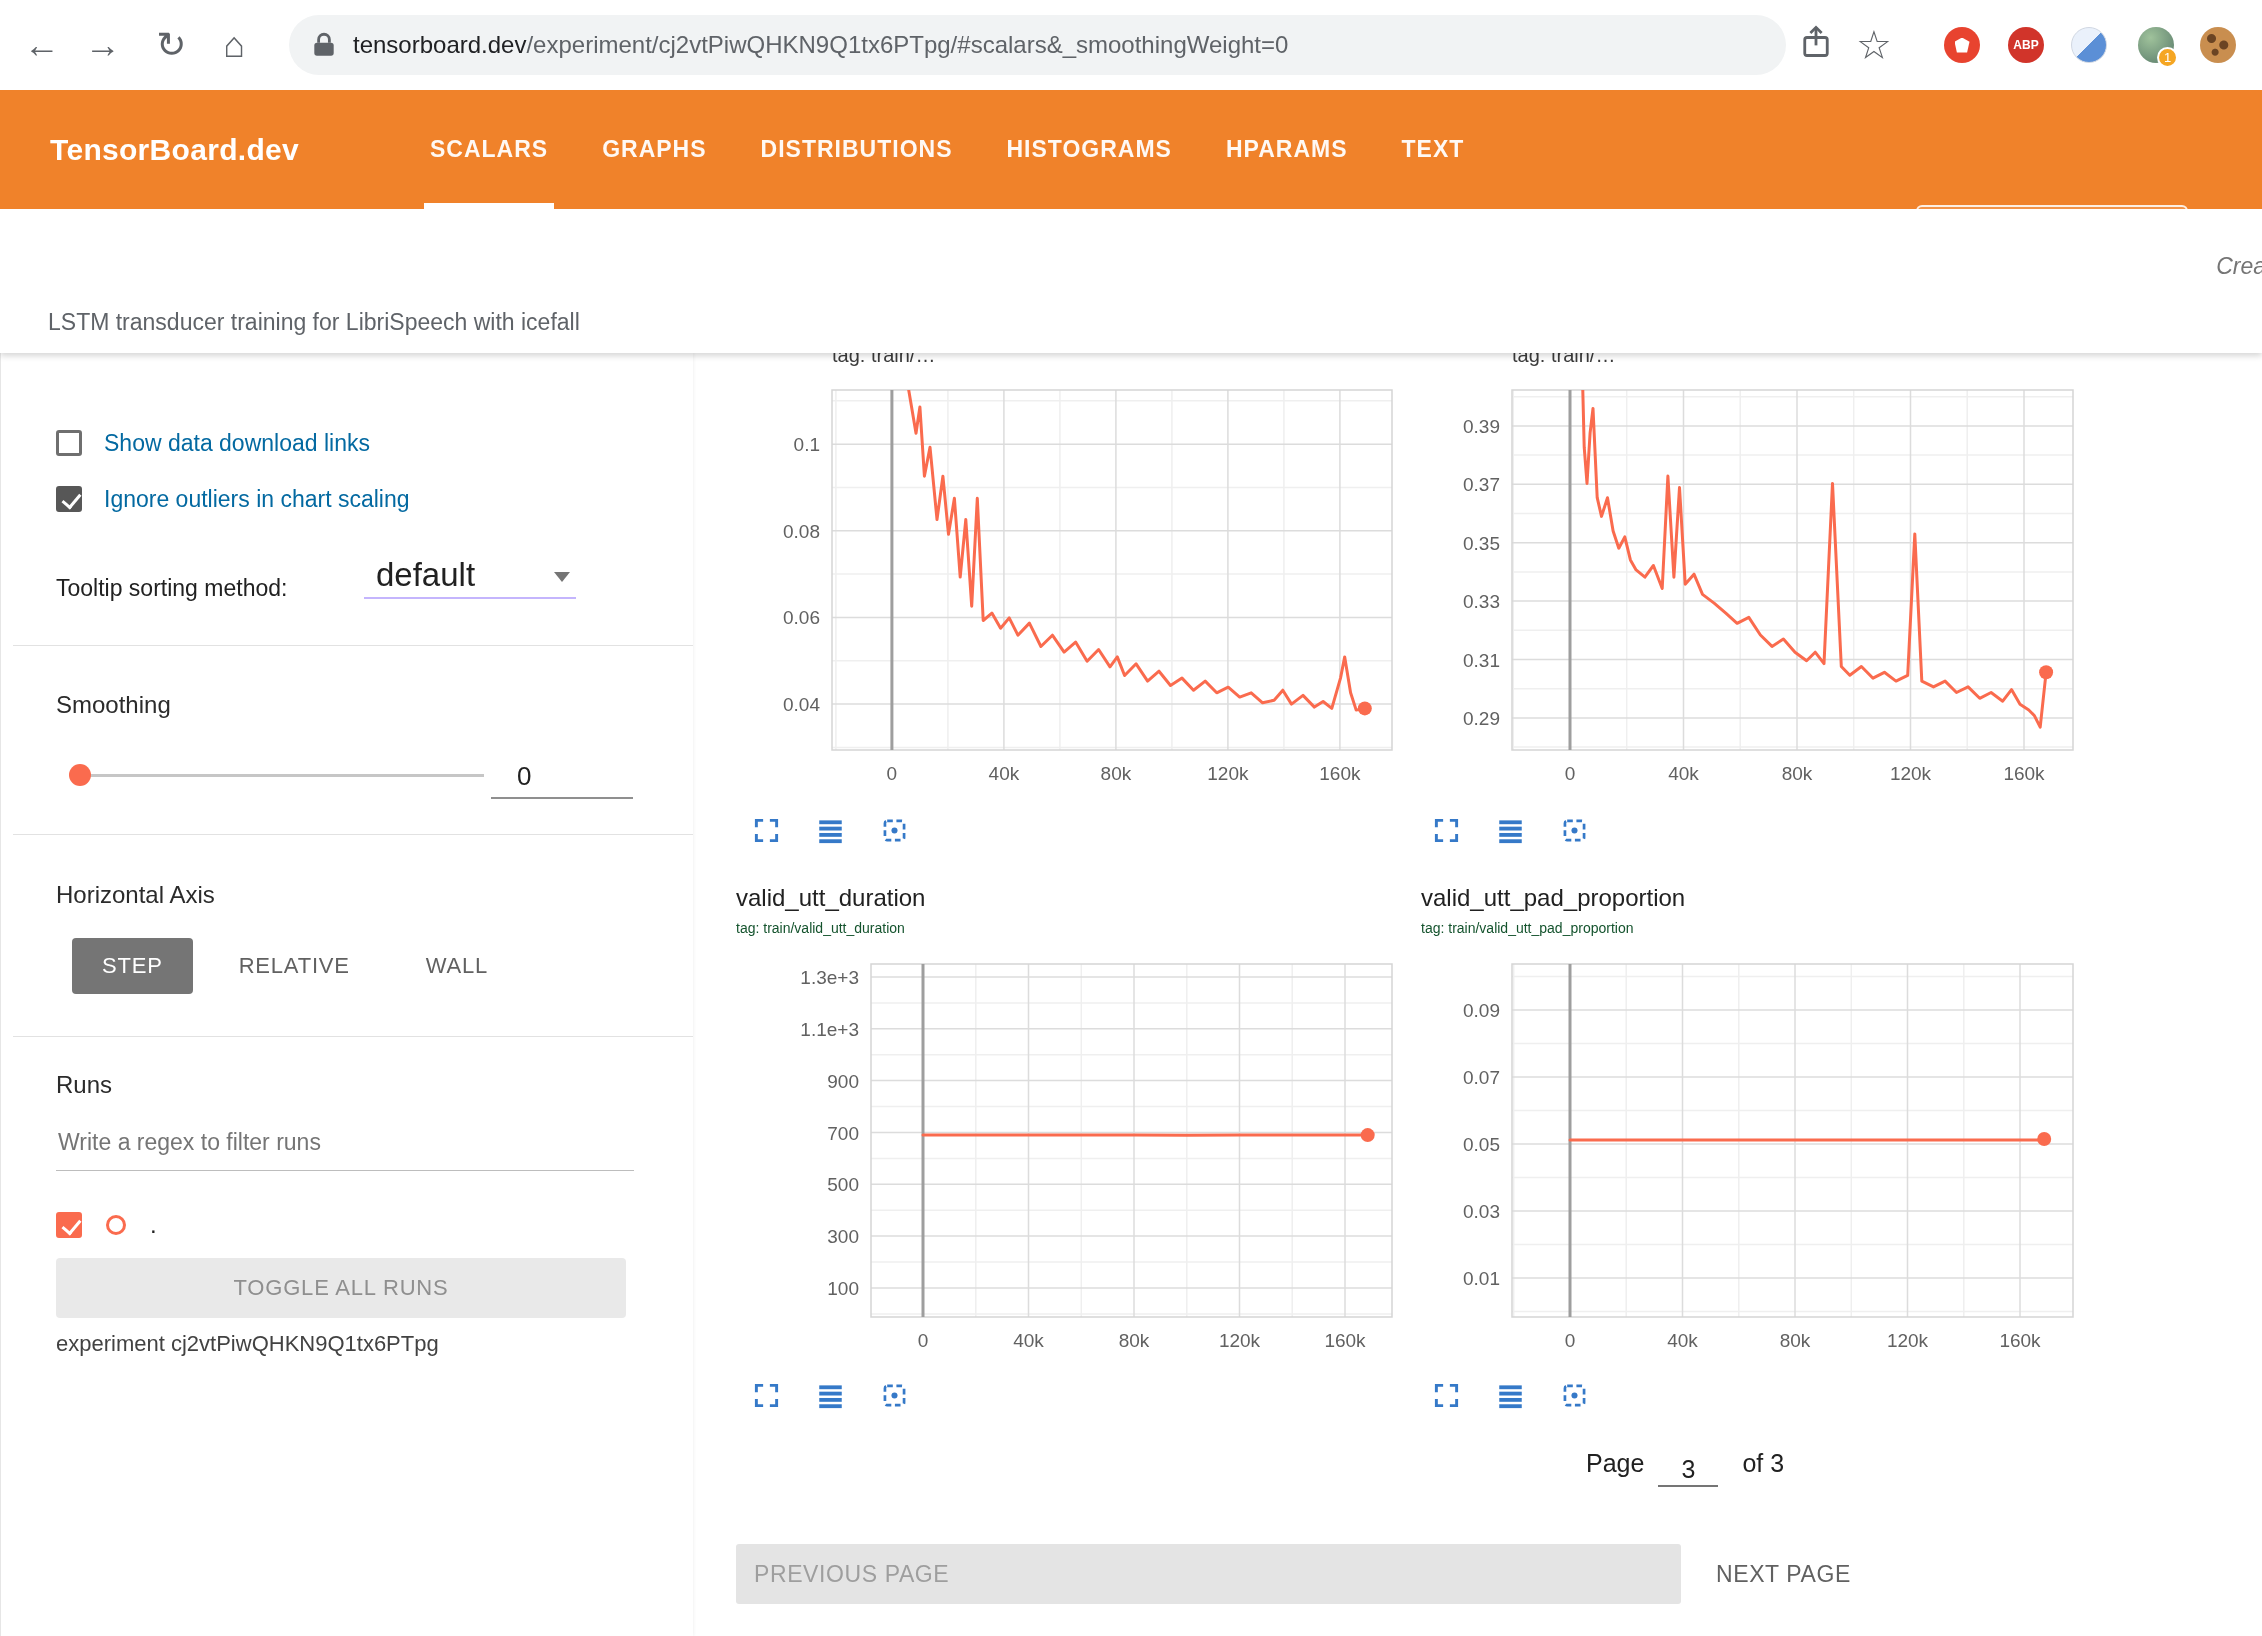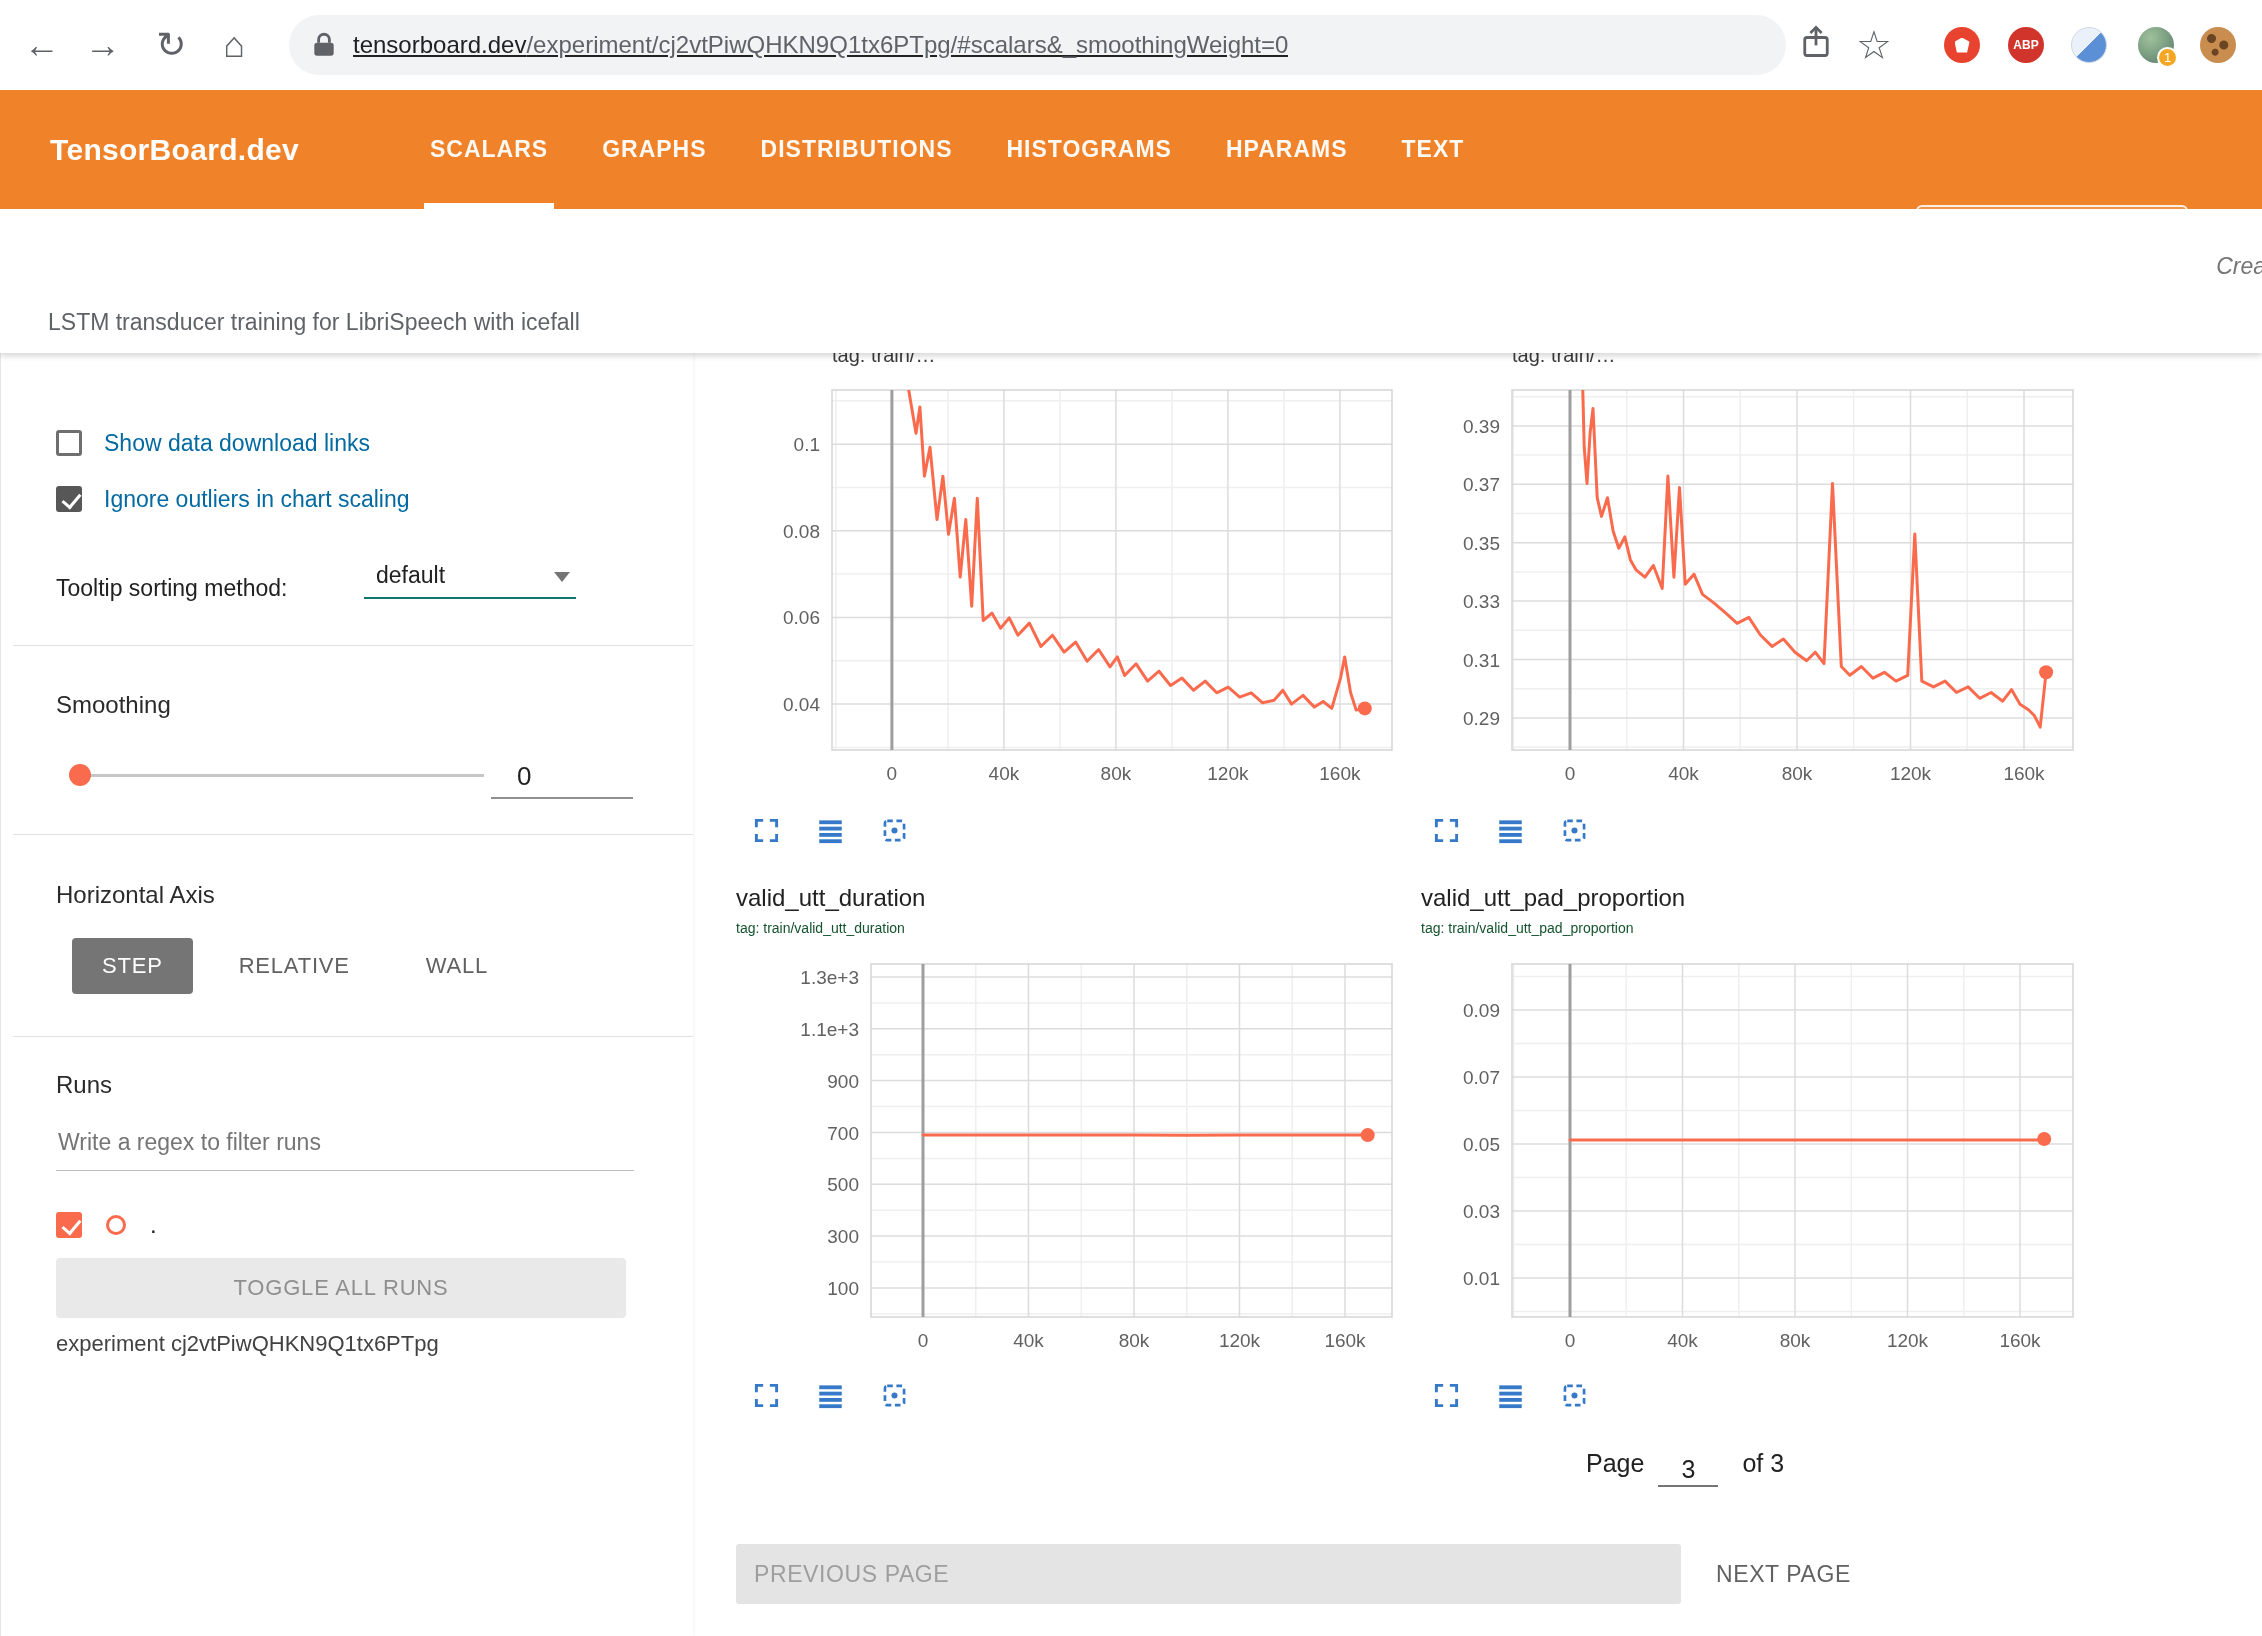--- a/index.html
+++ b/index.html
@@ -5,21 +5,21 @@
   html,body{margin:0;padding:0;background:#e9e9e9;}
   *{box-sizing:border-box;}
   #screen{position:relative;width:2262px;height:1636px;background:#fff;overflow:hidden;
           font-family:"Liberation Sans","DejaVu Sans",sans-serif;color:#212121;}
 
   
   .browser{position:absolute;left:0;top:0;width:2262px;height:90px;background:#fff;z-index:30;}
   .nav-ic{position:absolute;top:0;height:90px;width:52px;display:flex;align-items:center;justify-content:center;
           color:#5f6368;font-size:36px;cursor:pointer;}
   .omni{position:absolute;left:289px;top:15px;width:1497px;height:60px;border-radius:30px;background:#f1f3f4;
-        display:flex;align-items:center;padding-left:22px;text-decoration:underline;}
+        display:flex;align-items:center;padding-left:22px;}
   .url{font-size:24px;white-space:nowrap;overflow:hidden;}
   .url .domain{color:#202124;}
   .url .path{color:#5f6368;}
   .pad-ic{margin-right:16px;display:flex;}
   .chrome-svg-btn{position:absolute;top:24px;background:none;border:none;padding:0;cursor:pointer;}
   .star-ic{position:absolute;left:1856px;top:0;height:90px;display:flex;align-items:center;font-size:40px;color:#5f6368;}
   .ext{position:absolute;top:27px;width:36px;height:36px;border-radius:50%;}
   .ext-red{left:1944px;background:#e8432f;display:flex;align-items:center;justify-content:center;}
   .ext-red::after{content:"";width:15px;height:15px;background:#fff;
       clip-path:polygon(50% 0,100% 28%,84% 100%,16% 100%,0 28%);}
@@ -57,22 +57,22 @@
            box-shadow:1px 0 3px rgba(0,0,0,0.05);border-left:1px solid #e6e6e6;}
   .sidebar .divider{position:absolute;left:12px;right:0;height:1px;background:#e2e2e2;}
   .cbrow{position:absolute;left:55px;display:flex;align-items:center;gap:22px;height:32px;cursor:pointer;}
   .cb{position:relative;width:26px;height:26px;border:3px solid #6f6f6f;border-radius:3px;flex:none;}
   .cb.checked{background:#575757;border-color:#575757;}
   .cb.checked::after{content:"";position:absolute;left:7px;top:1px;width:8px;height:15px;
        border:solid #fff;border-width:0 3px 3px 0;transform:rotate(40deg);}
   .cb.orange{background:#fa6b4e;border-color:#fa6b4e;}
   .cb-label{font-size:23px;color:#0369a1;}
   .tt-label{position:absolute;left:55px;top:222px;font-size:23px;color:#212121;}
-  .select{position:absolute;left:363px;top:200px;width:212px;height:46px;border-bottom:2px solid #0f766e;
-          font-size:23px;color:#212121;display:flex;align-items:center;padding-left:12px;cursor:pointer;}
+  .select{position:absolute;left:363px;top:200px;width:212px;height:46px;border-bottom:2px solid #c4b5fd;
+          font-size:33px;color:#212121;display:flex;align-items:center;padding-left:12px;cursor:pointer;}
   .select-arrow{position:absolute;right:6px;top:19px;width:0;height:0;
           border-left:8px solid transparent;border-right:8px solid transparent;border-top:10px solid #757575;}
   .section-label{position:absolute;left:55px;font-size:24px;color:#2b2b2b;}
   .slider-row{position:absolute;left:0;top:400px;width:693px;height:44px;}
   .slider-track{position:absolute;left:84px;top:21px;width:399px;height:3px;background:#c6c6c6;}
   .slider-thumb{position:absolute;left:68px;top:11px;width:22px;height:22px;border-radius:50%;background:#fa6b4e;cursor:pointer;}
   .smooth-value{position:absolute;left:490px;top:2px;width:142px;height:44px;border-bottom:2px solid #8f8f8f;
           font-size:26px;color:#212121;padding-left:26px;display:flex;align-items:center;}
   .axis-btns{position:absolute;left:55px;top:585px;height:56px;display:flex;align-items:center;gap:16px;margin-left:16px;}
   .axis-btn{border:none;background:none;height:56px;padding:0 30px;font-size:22px;letter-spacing:0.8px;

